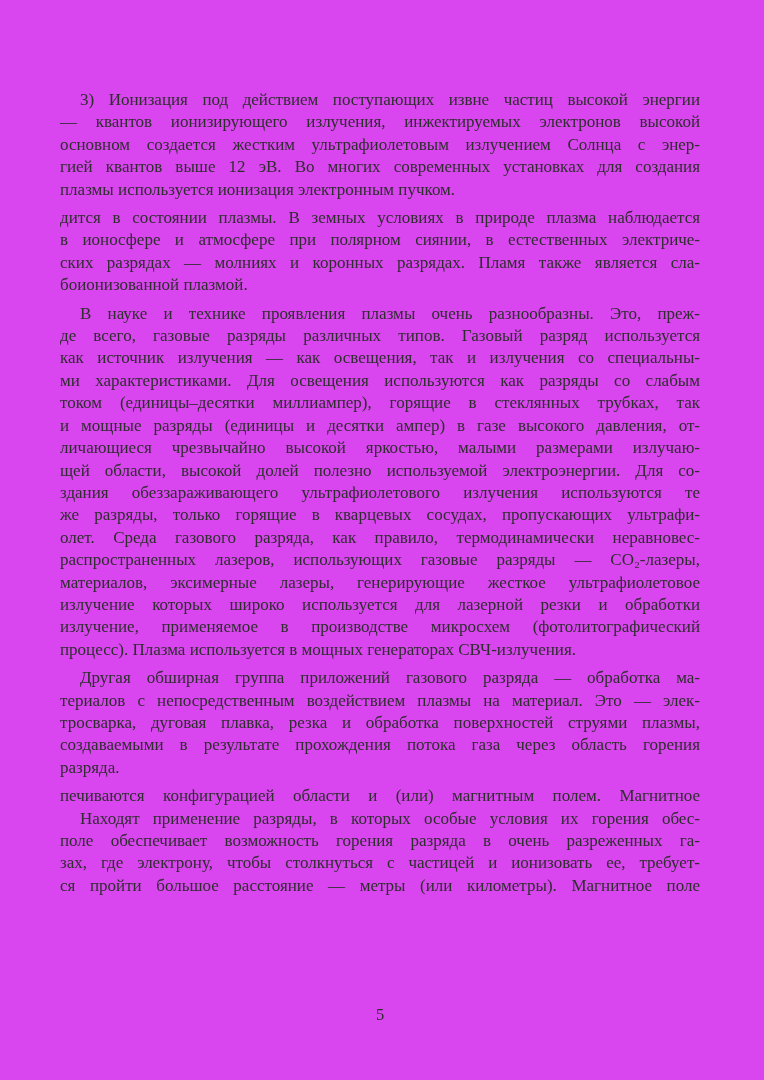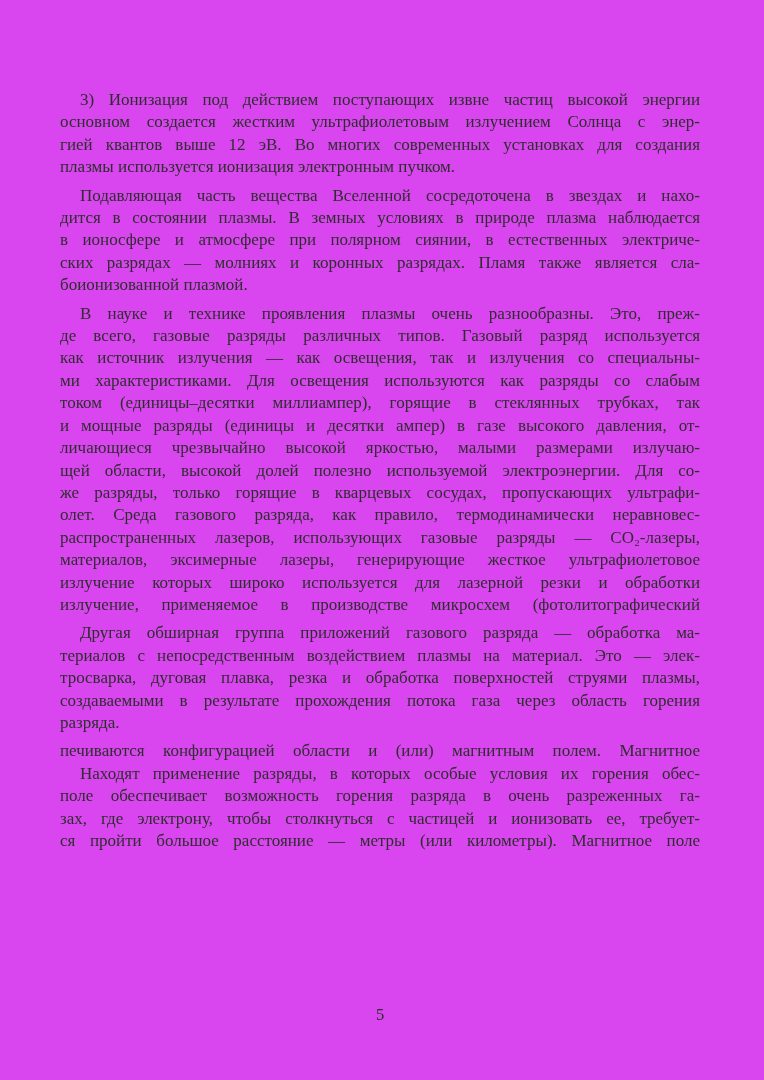--- a/index.html
+++ b/index.html
@@ -56,46 +56,48 @@
     color: #2e2e2e;
   }
 </style>
 </head>
 <body>
 
 <div class="page">
   <div class="text-block" id="text-block">
       <div class="paragraph">
         <div class="line just first-line">3) Ионизация под действием поступающих извне частиц высокой энергии</div>
+        <div class="line just">— квантов ионизирующего излучения, инжектируемых электронов высокой</div>
         <div class="line just">основном создается жестким ультрафиолетовым излучением Солнца с энер-</div>
         <div class="line just">гией квантов выше 12 эВ. Во многих современных установках для создания</div>
         <div class="line natural">плазмы используется ионизация электронным пучком.</div>
       </div>
       <div class="paragraph">
-        <div class="line just first-line">Подавляющая часть вещества Вселенной сосредоточена в звездах и нахо-</div>
         <div class="line just">дится в состоянии плазмы. В земных условиях в природе плазма наблюдается</div>
         <div class="line just">в ионосфере и атмосфере при полярном сиянии, в естественных электриче-</div>
         <div class="line just">ских разрядах — молниях и коронных разрядах. Пламя также является сла-</div>
         <div class="line natural">боионизованной плазмой.</div>
       </div>
       <div class="paragraph">
         <div class="line just first-line">В науке и технике проявления плазмы очень разнообразны. Это, преж-</div>
         <div class="line just">де всего, газовые разряды различных типов. Газовый разряд используется</div>
         <div class="line just">как источник излучения — как освещения, так и излучения со специальны-</div>
         <div class="line just">ми характеристиками. Для освещения используются как разряды со слабым</div>
         <div class="line just">током (единицы–десятки миллиампер), горящие в стеклянных трубках, так</div>
         <div class="line just">и мощные разряды (единицы и десятки ампер) в газе высокого давления, от-</div>
         <div class="line just">личающиеся чрезвычайно высокой яркостью, малыми размерами излучаю-</div>
         <div class="line just">щей области, высокой долей полезно используемой электроэнергии. Для со-</div>
+        <div class="line just">здания обеззараживающего ультрафиолетового излучения используются те</div>
         <div class="line just">же разряды, только горящие в кварцевых сосудах, пропускающих ультрафи-</div>
         <div class="line just">олет. Среда газового разряда, как правило, термодинамически неравновес-</div>
         <div class="line just">распространенных лазеров, использующих газовые разряды — CO₂-лазеры,</div>
         <div class="line just">материалов, эксимерные лазеры, генерирующие жесткое ультрафиолетовое</div>
         <div class="line just">излучение которых широко используется для лазерной резки и обработки</div>
         <div class="line just">излучение, применяемое в производстве микросхем (фотолитографический</div>
+        <div class="line natural">процесс). Плазма используется в мощных генераторах СВЧ-излучения.</div>
       </div>
       <div class="paragraph">
         <div class="line just first-line">Другая обширная группа приложений газового разряда — обработка ма-</div>
         <div class="line just">териалов с непосредственным воздействием плазмы на материал. Это — элек-</div>
         <div class="line just">тросварка, дуговая плавка, резка и обработка поверхностей струями плазмы,</div>
         <div class="line just">создаваемыми в результате прохождения потока газа через область горения</div>
         <div class="line natural">разряда.</div>
       </div>
       <div class="paragraph">
         <div class="line just">печиваются конфигурацией области и (или) магнитным полем. Магнитное</div>

